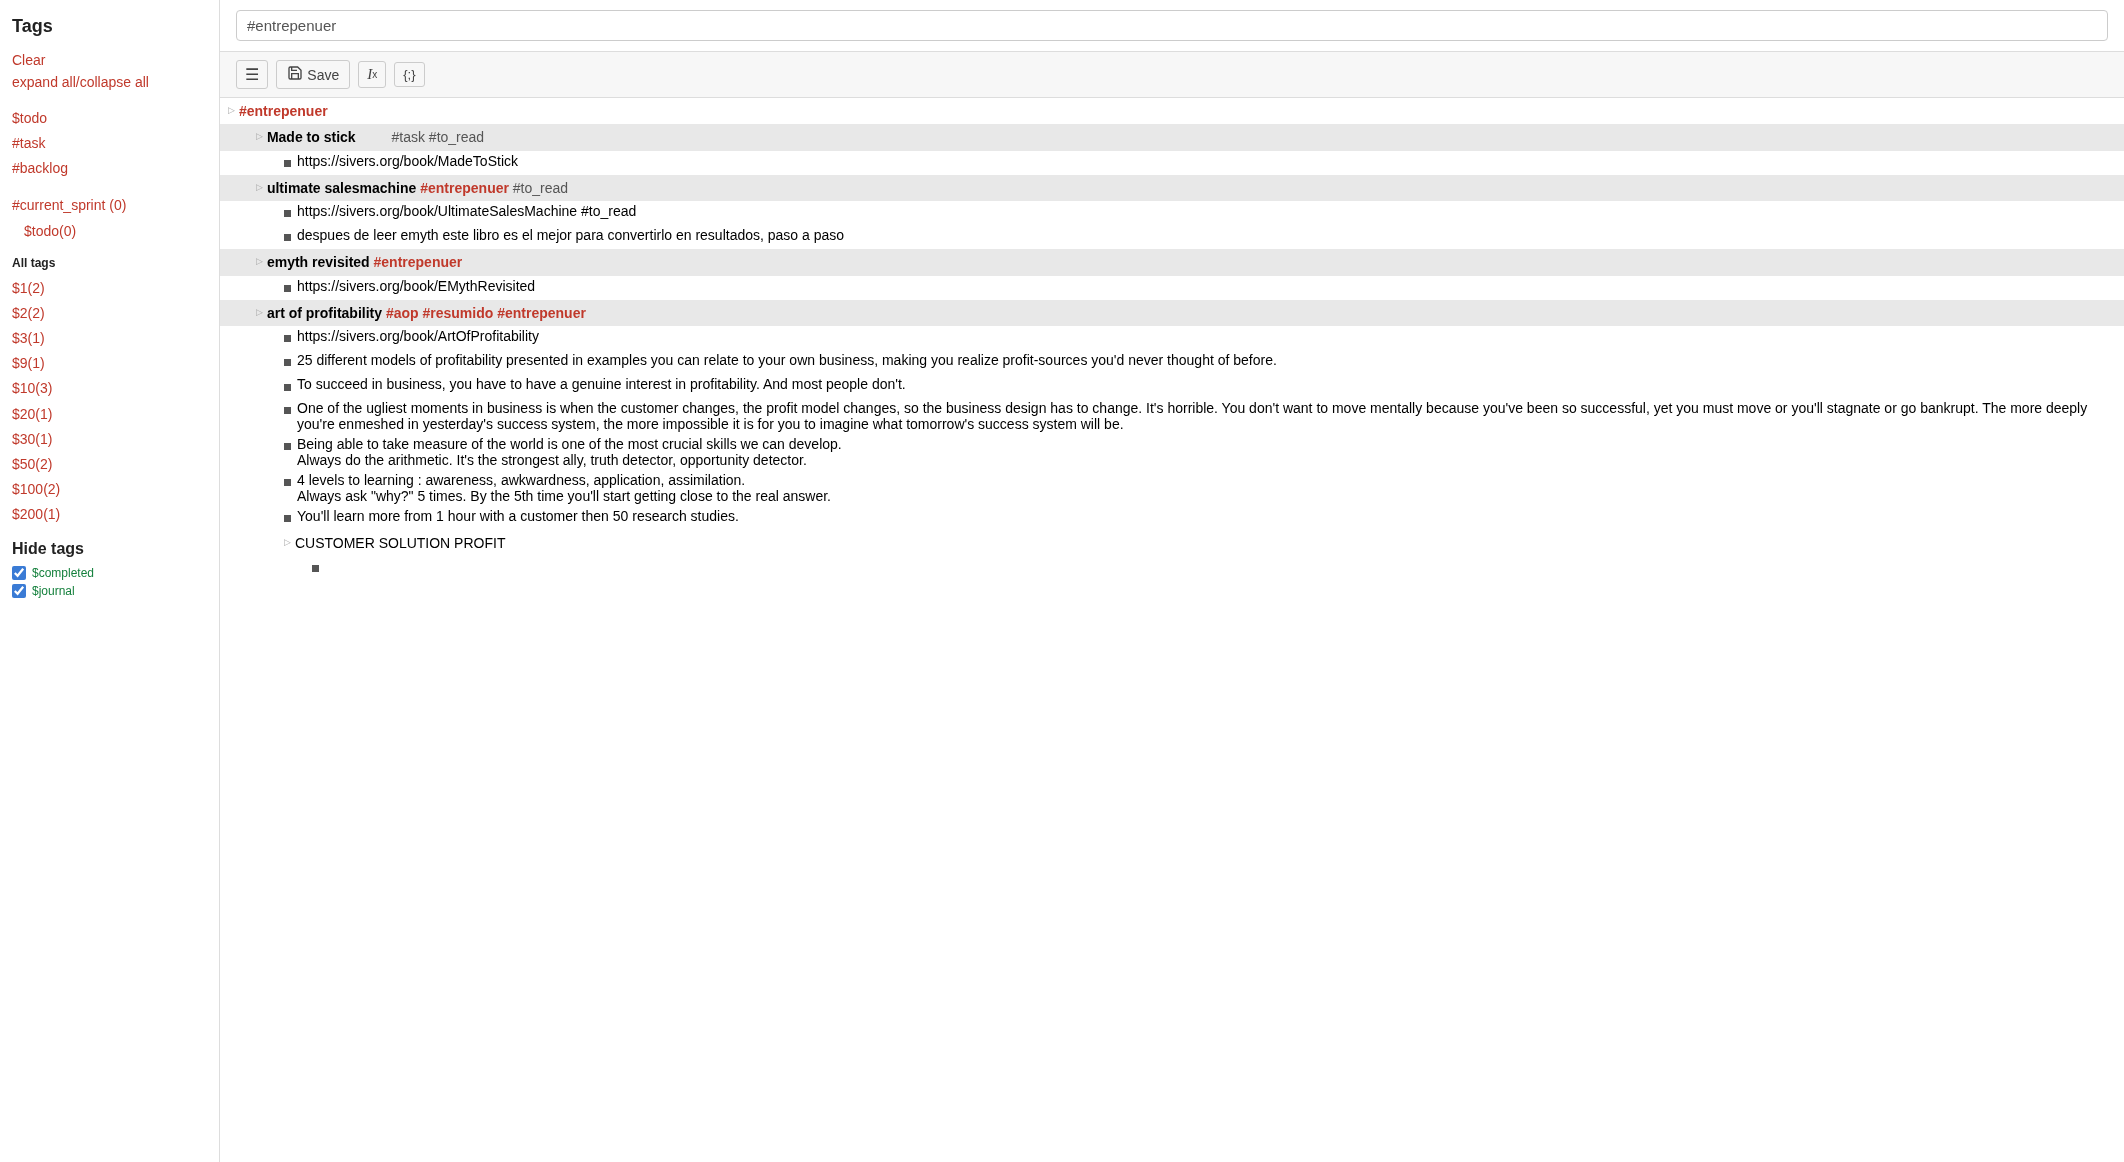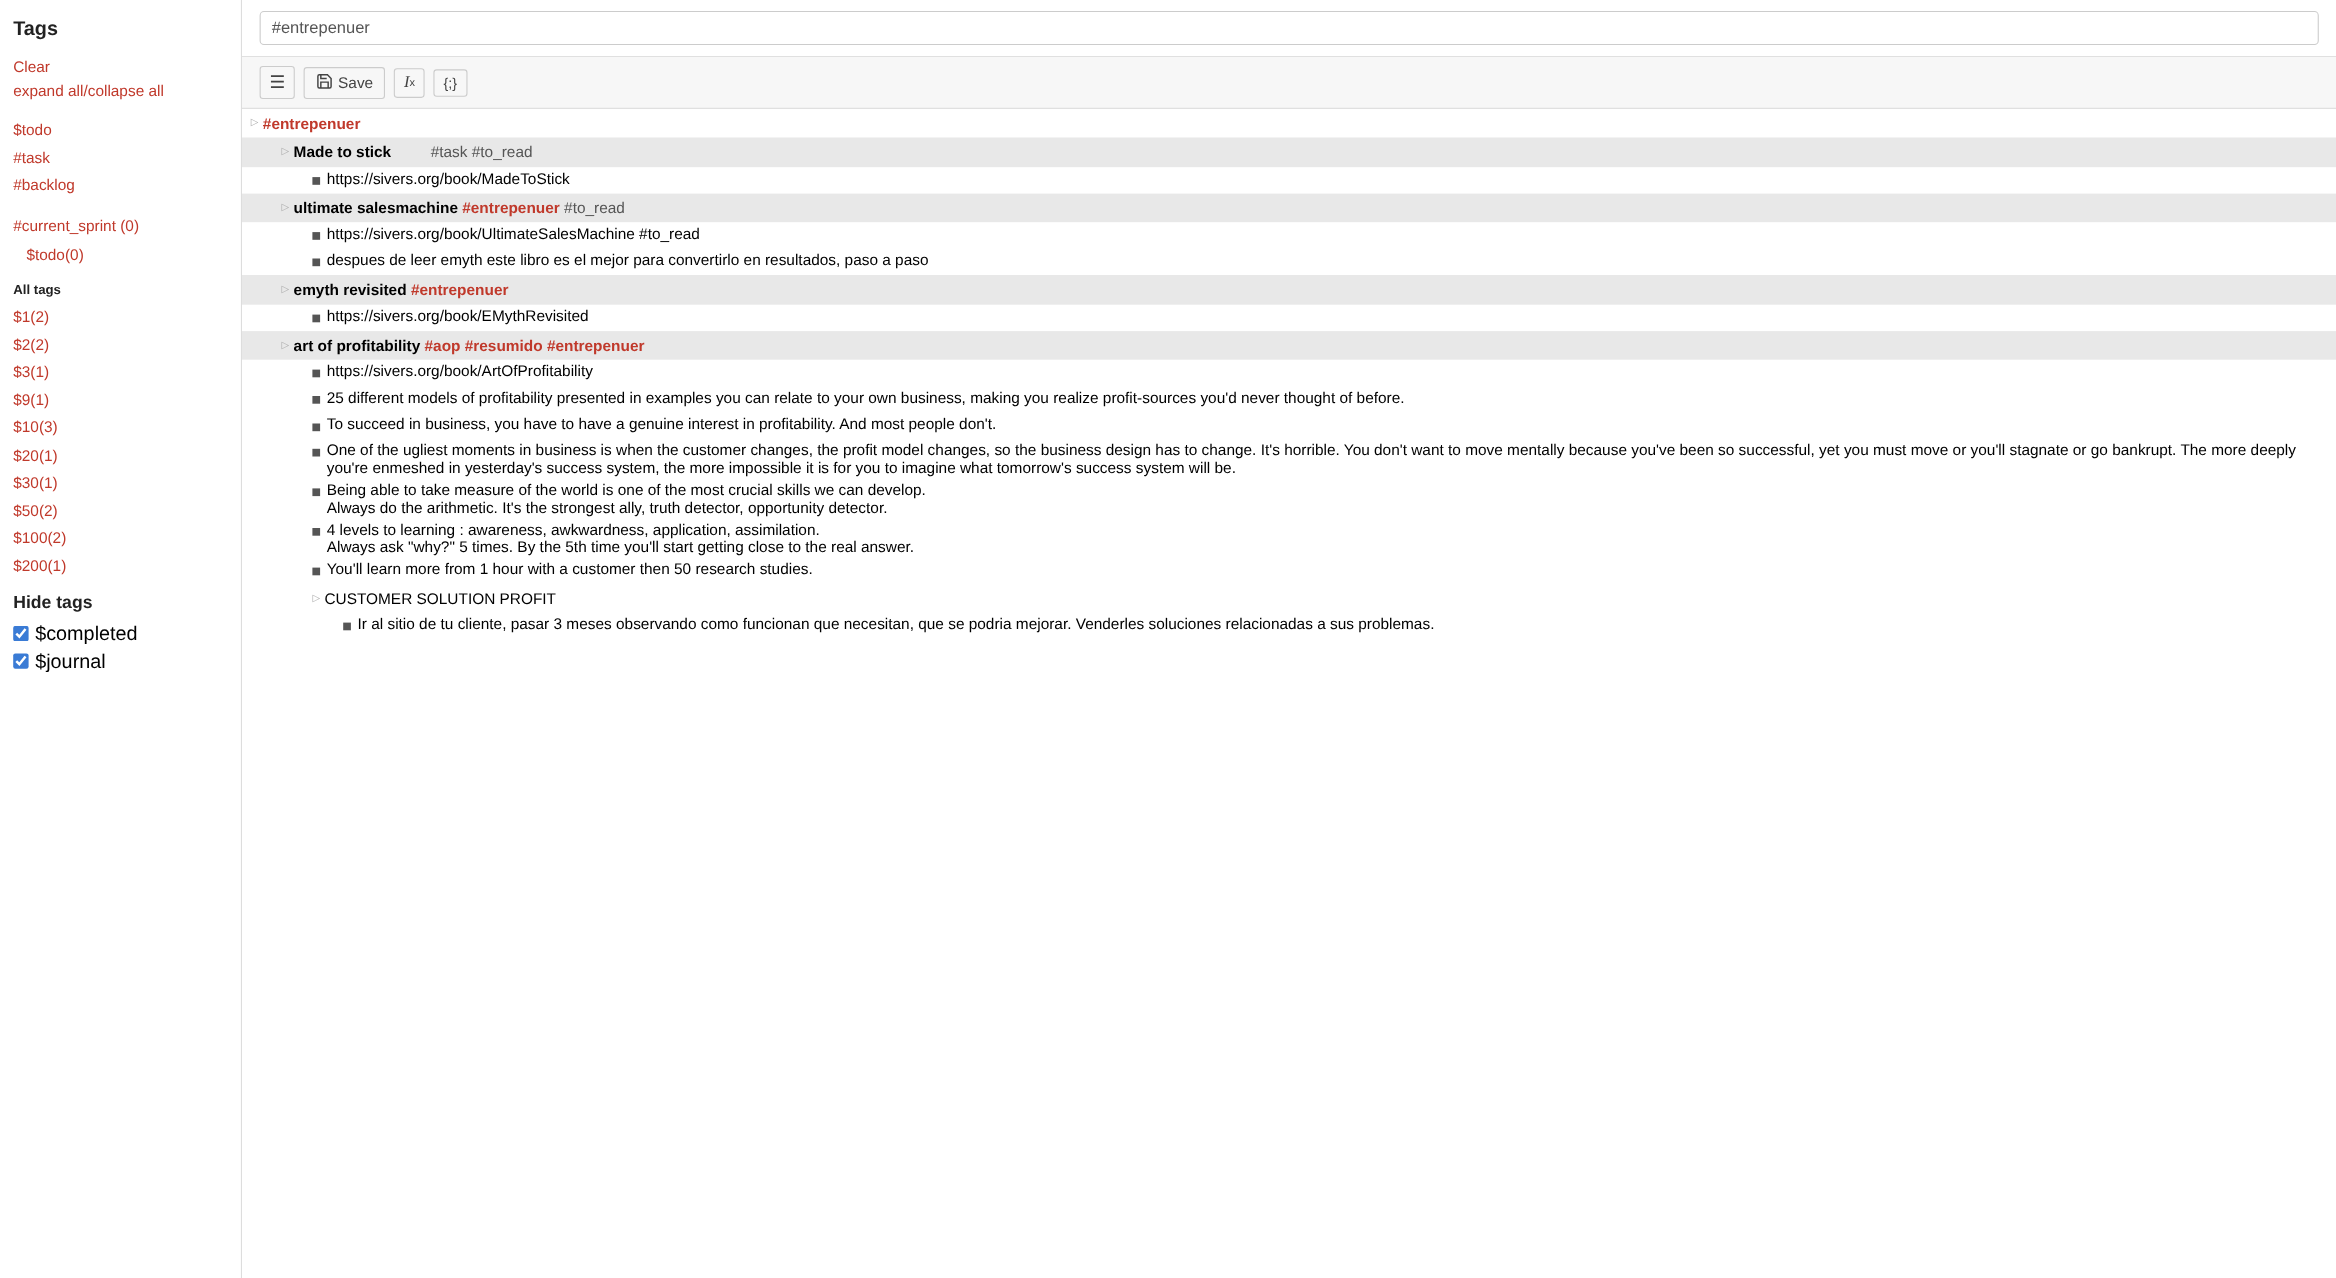--- a/index.html
+++ b/index.html
@@ -72,22 +72,22 @@
       align-items: center;
       gap: 6px;
       margin-bottom: 4px;
     }
     .checkbox-row input[type="checkbox"] {
       accent-color: #3a7bd5;
       width: 14px;
       height: 14px;
     }
     .checkbox-row label {
-      color: #000000;
-      font-size: 18px;
+      color: #15803d;
+      font-size: 12px;
       cursor: pointer;
     }
 
     
     #main {
       flex: 1;
       display: flex;
       flex-direction: column;
       overflow: hidden;
     }
@@ -373,19 +373,18 @@
       </div>
       <div class="outline-item indent-2">
         <span class="expand-triangle">▷</span>
         <span class="outline-item-content">
           <span>CUSTOMER SOLUTION PROFIT</span>
         </span>
       </div>
       <div class="outline-item indent-3">
         <span class="row-with-bullet" style="display:flex;align-items:flex-start;width:100%">
           <span style="display:inline-block;width:7px;height:7px;background:#555;flex-shrink:0;margin-right:6px;margin-top:7px;"></span>
-          <span>Ir al sitio de tu cliente, pasar 3 meses observando como funcionan que necesitan, que se podria mejorar. Venderles soluciones relacionadas a sus problemas.</span>
         </span>
       </div>
 
     </div>
   </div>
 </div>
 
 </body></html>

